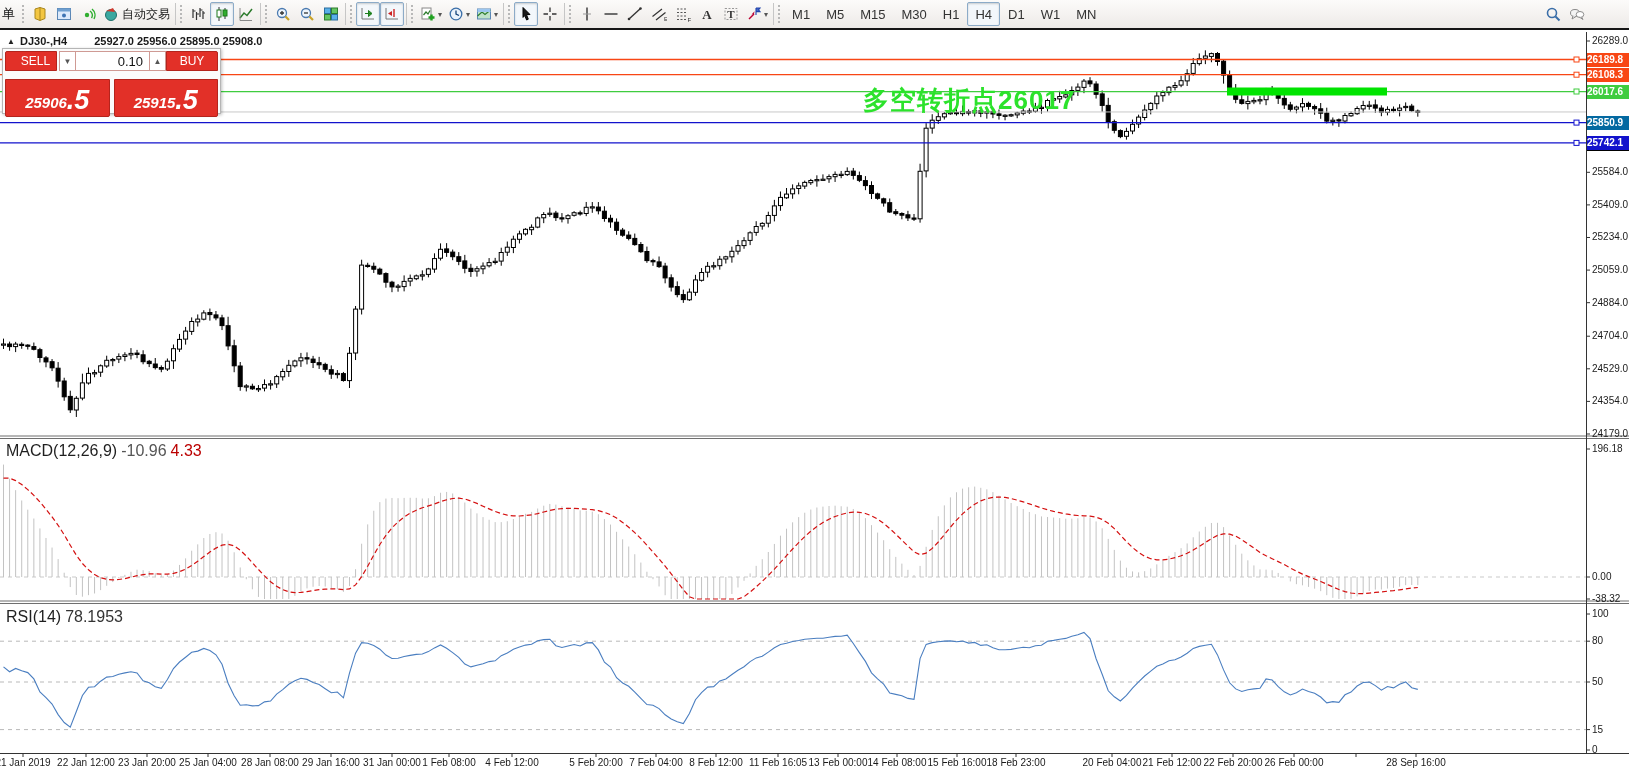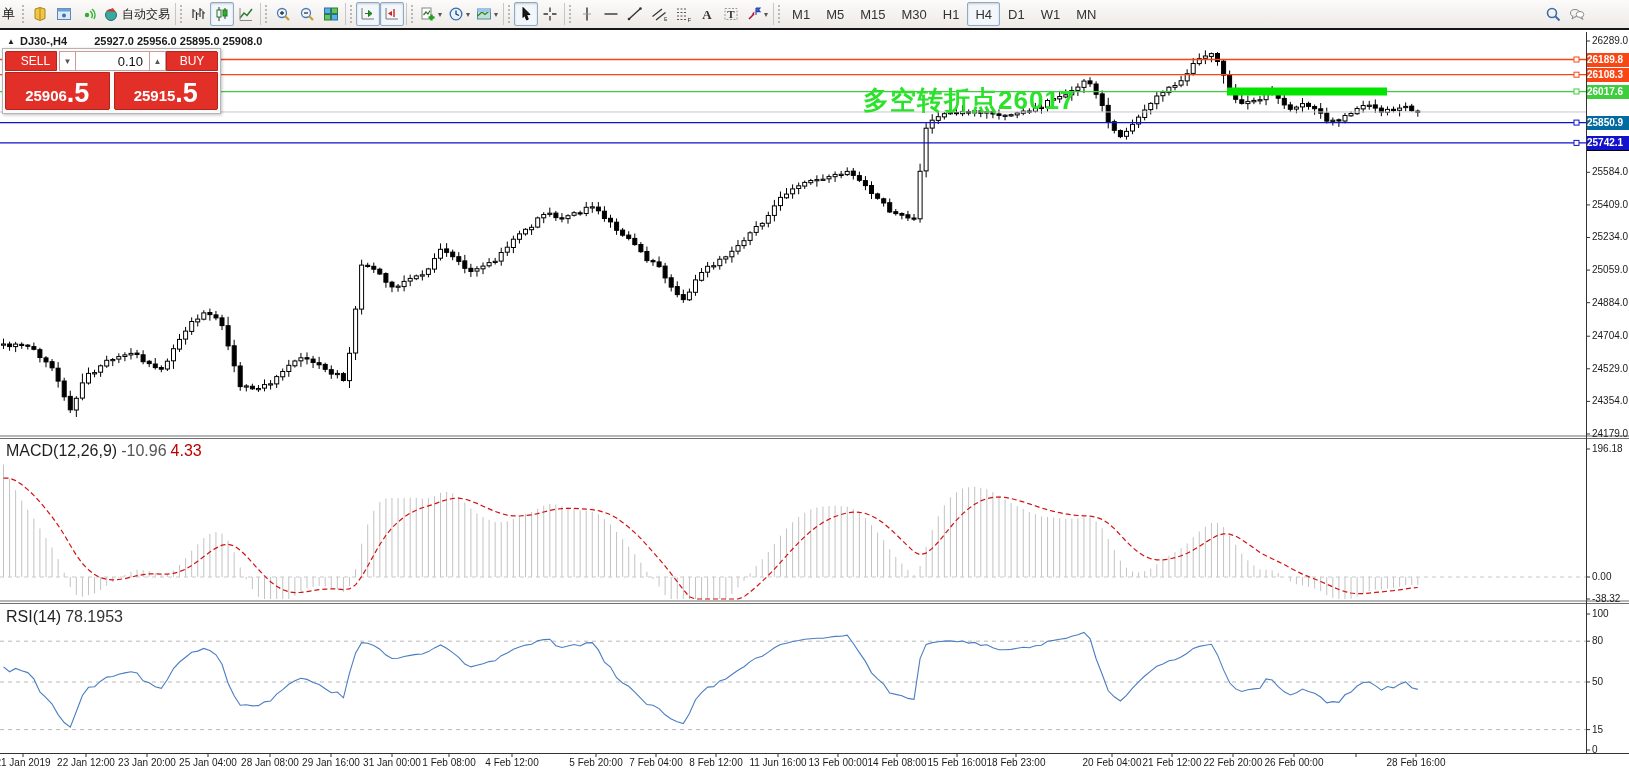--- a/index.html
+++ b/index.html
@@ -34,21 +34,21 @@
     border:1px solid #b5b5b5; box-shadow:1px 1px 3px rgba(0,0,0,.25); padding:2px; }
   .tp-row1 { display:flex; height:20px; }
   .tp-btn { background:#e23028; color:#fff; border:1px solid #b4241d; display:flex; align-items:center; justify-content:center;
     font-size:12px; cursor:pointer; }
   .tp-sell-btn { width:52px; border-radius:2px 0 0 0;padding-left:9px; }
   .tp-buy-btn  { width:52px; margin-left:auto; border-radius:0 2px 0 0; }
   .tp-spin { width:17px; background:#fff; border:1px solid #cf9a94; color:#555; font-size:8px;
     display:flex; align-items:center; justify-content:center; cursor:pointer; }
   .tp-vol { width:73px; border:1px solid #cf9a94; border-left:none; border-right:none; background:#fff;
     font-family:"Liberation Sans",sans-serif; font-size:13px; text-align:right; padding-right:6px; color:#111; }
-  .tp-row2 { display:flex; height:38px; margin-top:1px; gap:4px; }
+  .tp-row2 { display:flex; height:38px; margin-top:8px; gap:4px;font-style:italic; }
   .tp-price { flex:1; background:#e23028; border:1px solid #b4241d; color:#fff; display:flex;
     align-items:flex-end; justify-content:center; padding-bottom:3px; cursor:pointer; border-radius:0 0 2px 2px; }
   .tp-price .main { font-size:15px; font-weight:bold; line-height:20px; }
   .tp-price .frac { font-size:27px; font-weight:bold; line-height:26px; }
 
   
   .scale-tick { position:absolute; left:1592px; width:40px; font-size:10px; color:#1a1a1a; }
   .price-label { position:absolute; left:1587px; width:42px; height:14px; line-height:13px; 
     font-size:10px; font-weight:bold; color:#fff; }
   .sub-tick { position:absolute; left:1592px; width:40px; font-size:10px; color:#1a1a1a; }
@@ -1127,25 +1127,25 @@
       <div class="time-label" style="left: 147px;">23 Jan 20:00</div>
       <div class="time-label" style="left: 208px;">25 Jan 04:00</div>
       <div class="time-label" style="left: 270px;">28 Jan 08:00</div>
       <div class="time-label" style="left: 331px;">29 Jan 16:00</div>
       <div class="time-label" style="left: 392px;">31 Jan 00:00</div>
       <div class="time-label" style="left: 449px;">1 Feb 08:00</div>
       <div class="time-label" style="left: 512px;">4 Feb 12:00</div>
       <div class="time-label" style="left: 596px;">5 Feb 20:00</div>
       <div class="time-label" style="left: 656px;">7 Feb 04:00</div>
       <div class="time-label" style="left: 716px;">8 Feb 12:00</div>
-      <div class="time-label" style="left: 778px;">11 Jun 16:00</div>
+      <div class="time-label" style="left: 778px;">11 Feb 16:05</div>
       <div class="time-label" style="left: 838px;">13 Feb 00:00</div>
       <div class="time-label" style="left: 897px;">14 Feb 08:00</div>
       <div class="time-label" style="left: 957px;">15 Feb 16:00</div>
       <div class="time-label" style="left: 1016px;">18 Feb 23:00</div>
       <div class="time-label" style="left: 1112px;">20 Feb 04:00</div>
       <div class="time-label" style="left: 1172px;">21 Feb 12:00</div>
       <div class="time-label" style="left: 1233px;">22 Feb 20:00</div>
       <div class="time-label" style="left: 1294px;">26 Feb 00:00</div>
       <div class="time-label" style="left: 1432px; margin-top: 47px;">27 Feb 08:00</div>
-      <div class="time-label" style="left: 1416px;">28 Feb 16:00</div>
+      <div class="time-label" style="left: 1416px;">28 Sep 16:00</div>
     </div>
 </div>
 
 </body></html>

